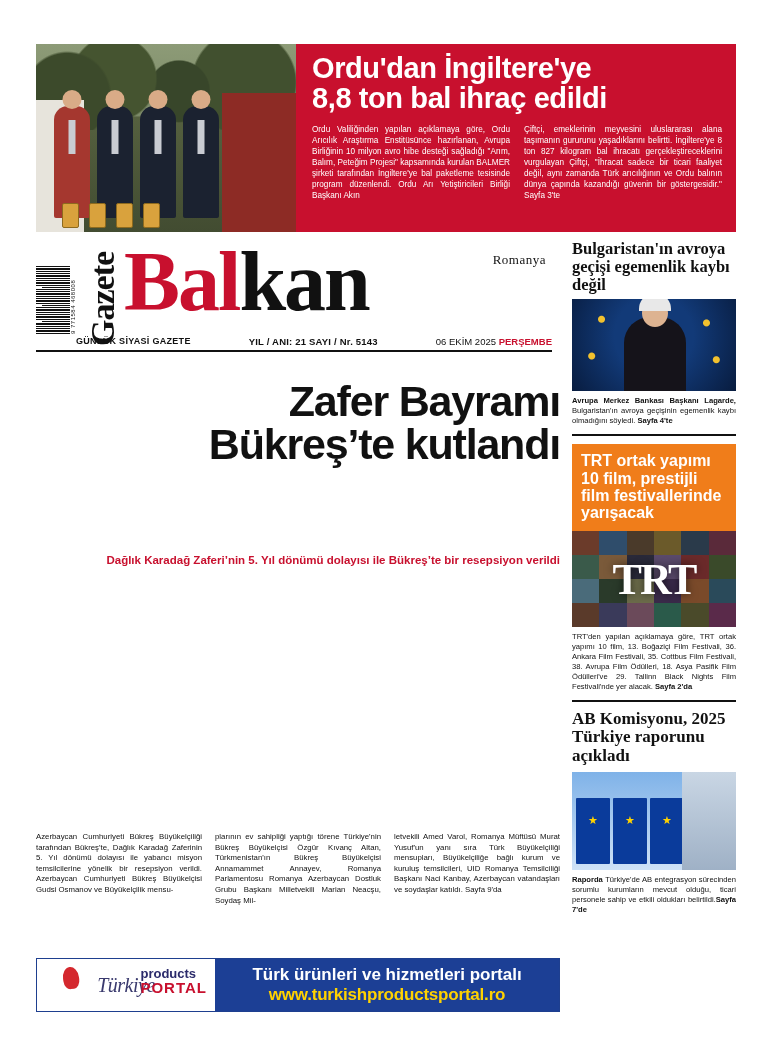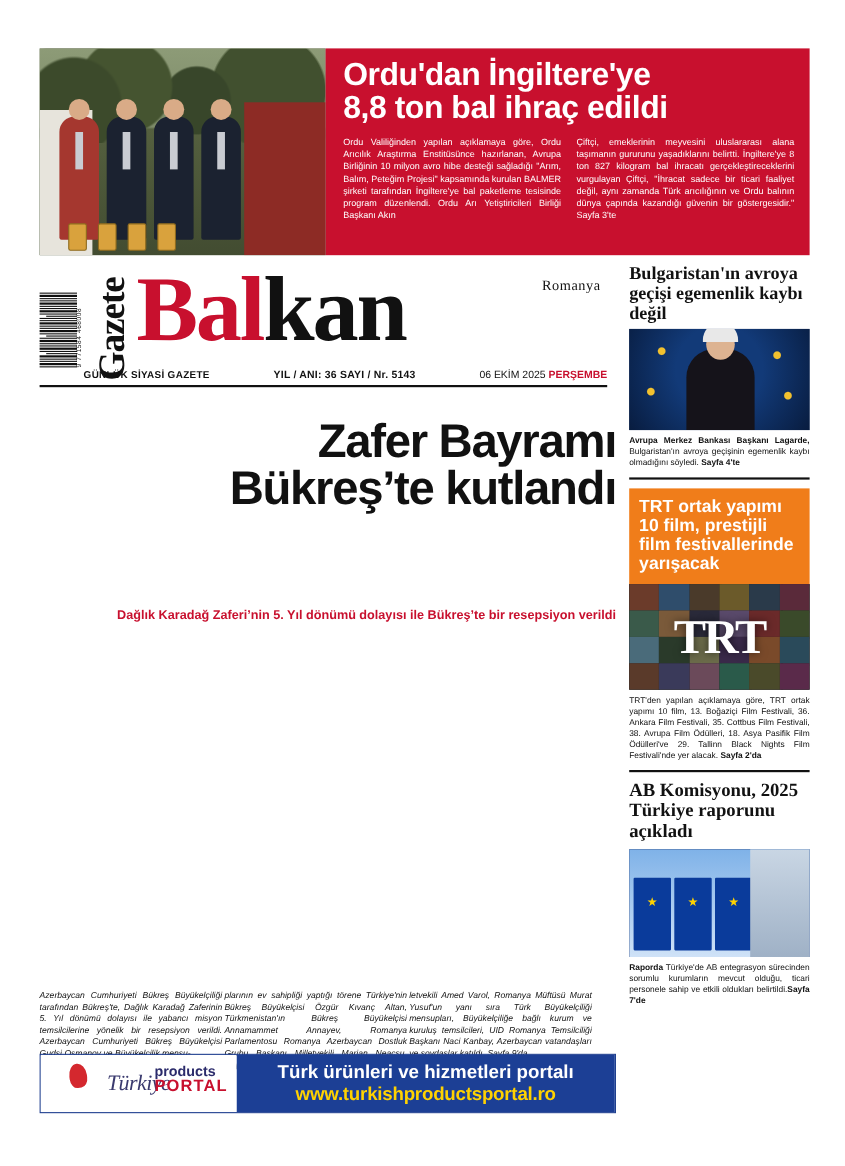--- a/index.html
+++ b/index.html
@@ -80,21 +80,21 @@
   .mp-person .head { position:absolute; left:20px; top:0; width:30px; height:32px; border-radius:50%; background:#e0b189; }
   .mp-person .hair { position:absolute; left:18px; top:-4px; width:34px; height:18px; border-radius:16px 16px 0 0; background:#6b6b6b; }
   .mp-person .body { position:absolute; left:4px; top:30px; width:64px; height:92px; background:#23303f; border-radius:12px 12px 0 0; }
   .mp-person .shirt { position:absolute; left:26px; top:32px; width:18px; height:40px; background:#f0f0f0; }
   .mp-person .tie { position:absolute; left:32px; top:36px; width:7px; height:36px; background:#b01f2a; }
   .mp-flagpole { position:absolute; left:34px; top:22px; width:52px; height:170px; }
   .mp-flagpole .cloth { position:absolute; left:0; top:0; width:46px; height:150px; background:linear-gradient(180deg,#2d9cdb 0 33%,#d9202a 33% 66%,#1f9d55 66% 100%); transform:skewY(-3deg); opacity:.95; }
   .mp-plant { position:absolute; right:6px; bottom:0; width:90px; height:86px; background:radial-gradient(circle at 40% 30%, #3e6b35 0 40%, transparent 41%), radial-gradient(circle at 70% 50%, #35602d 0 38%, transparent 39%); }
 
   
-  .art-cols { position:absolute; left:36px; top:900px; width:524px; display:flex; gap:2px;font-style:italic; }
+  .art-cols { position:absolute; left:36px; top:832px; width:524px; display:flex; gap:13px; }
   .art-col { width:166px; font-size:7.8px; line-height:1.36; text-align:justify; }
 
   
   .bottom-ad { position:absolute; left:36px; top:958px; width:524px; height:54px; border:1px solid #1e3f8f; display:flex; overflow:hidden; }
   .ad-logo { width:178px; background:#fff; position:relative; display:flex; align-items:center; justify-content:center; }
   .ad-logo .tr { font-family:"Liberation Serif", serif; font-style:italic; font-size:20px; color:#3a3a6e; letter-spacing:-0.5px; }
   .ad-logo .tulip { position:absolute; left:26px; top:8px; width:16px; height:22px; background:#d4282e; border-radius:50% 50% 40% 40%; transform:rotate(-8deg); }
   .ad-logo .pp { position:absolute; right:8px; top:8px; text-align:left; line-height:1; }
   .ad-logo .pp .p1 { font-weight:bold; font-size:13px; color:#2b2b6b; }
   .ad-logo .pp .p2 { font-weight:bold; font-size:15px; color:#c8102e; letter-spacing:1px; }
@@ -219,21 +219,21 @@
       <span>Gazete</span>
     </div>
 
     <div class="mast-title">
       <span class="red">Bal</span><span>kan</span>
     </div>
     <div class="mast-romanya">Romanya</div>
 
     <div class="mast-sub">
       <div class="left">GÜNLÜK SİYASİ GAZETE</div>
-      <div class="mid">YIL / ANI: 36 SAYI / Nr. 5143</div>
+      <div class="mid">YIL / ANI: 21 SAYI / Nr. 5143</div>
       <div class="date">
         <span>06 EKİM 2025</span>
         <span class="pers">PERŞEMBE</span>
       </div>
     </div>
     <div class="mast-rule"></div>
   </div>
 
   <div class="main-head">
     <div>Zafer Bayramı</div>

